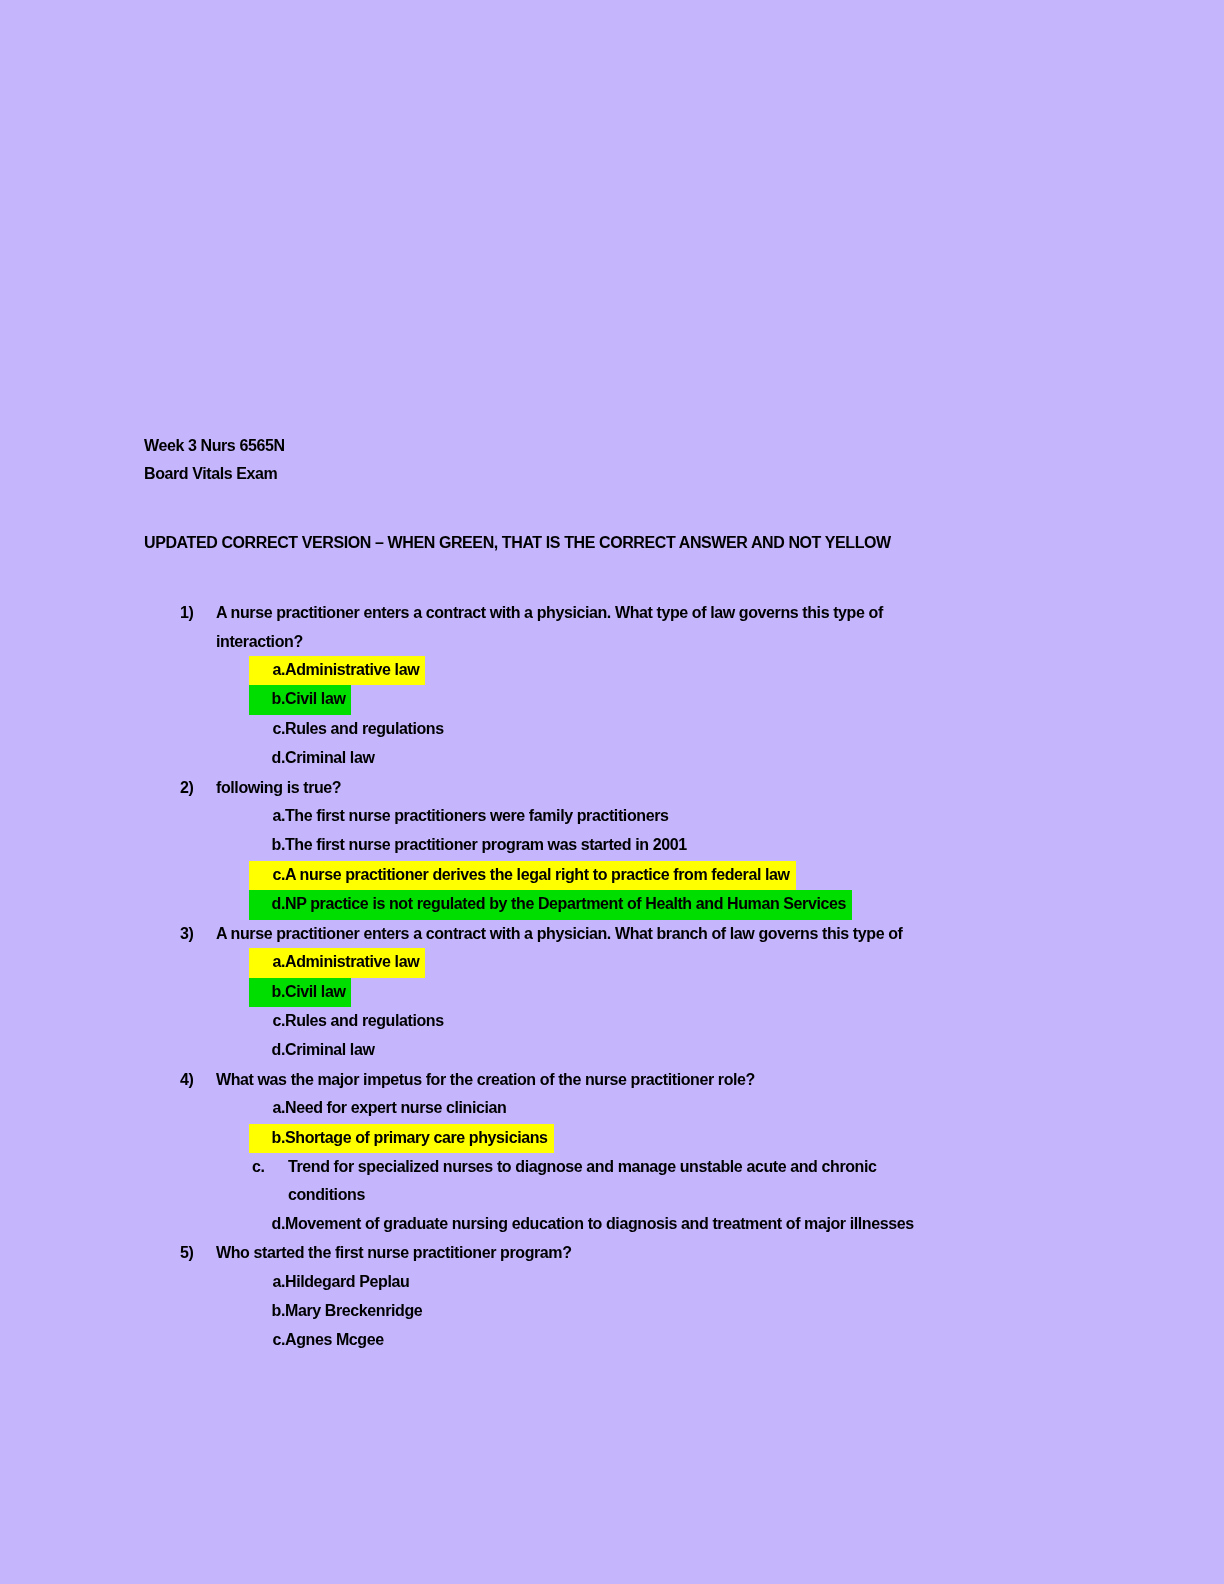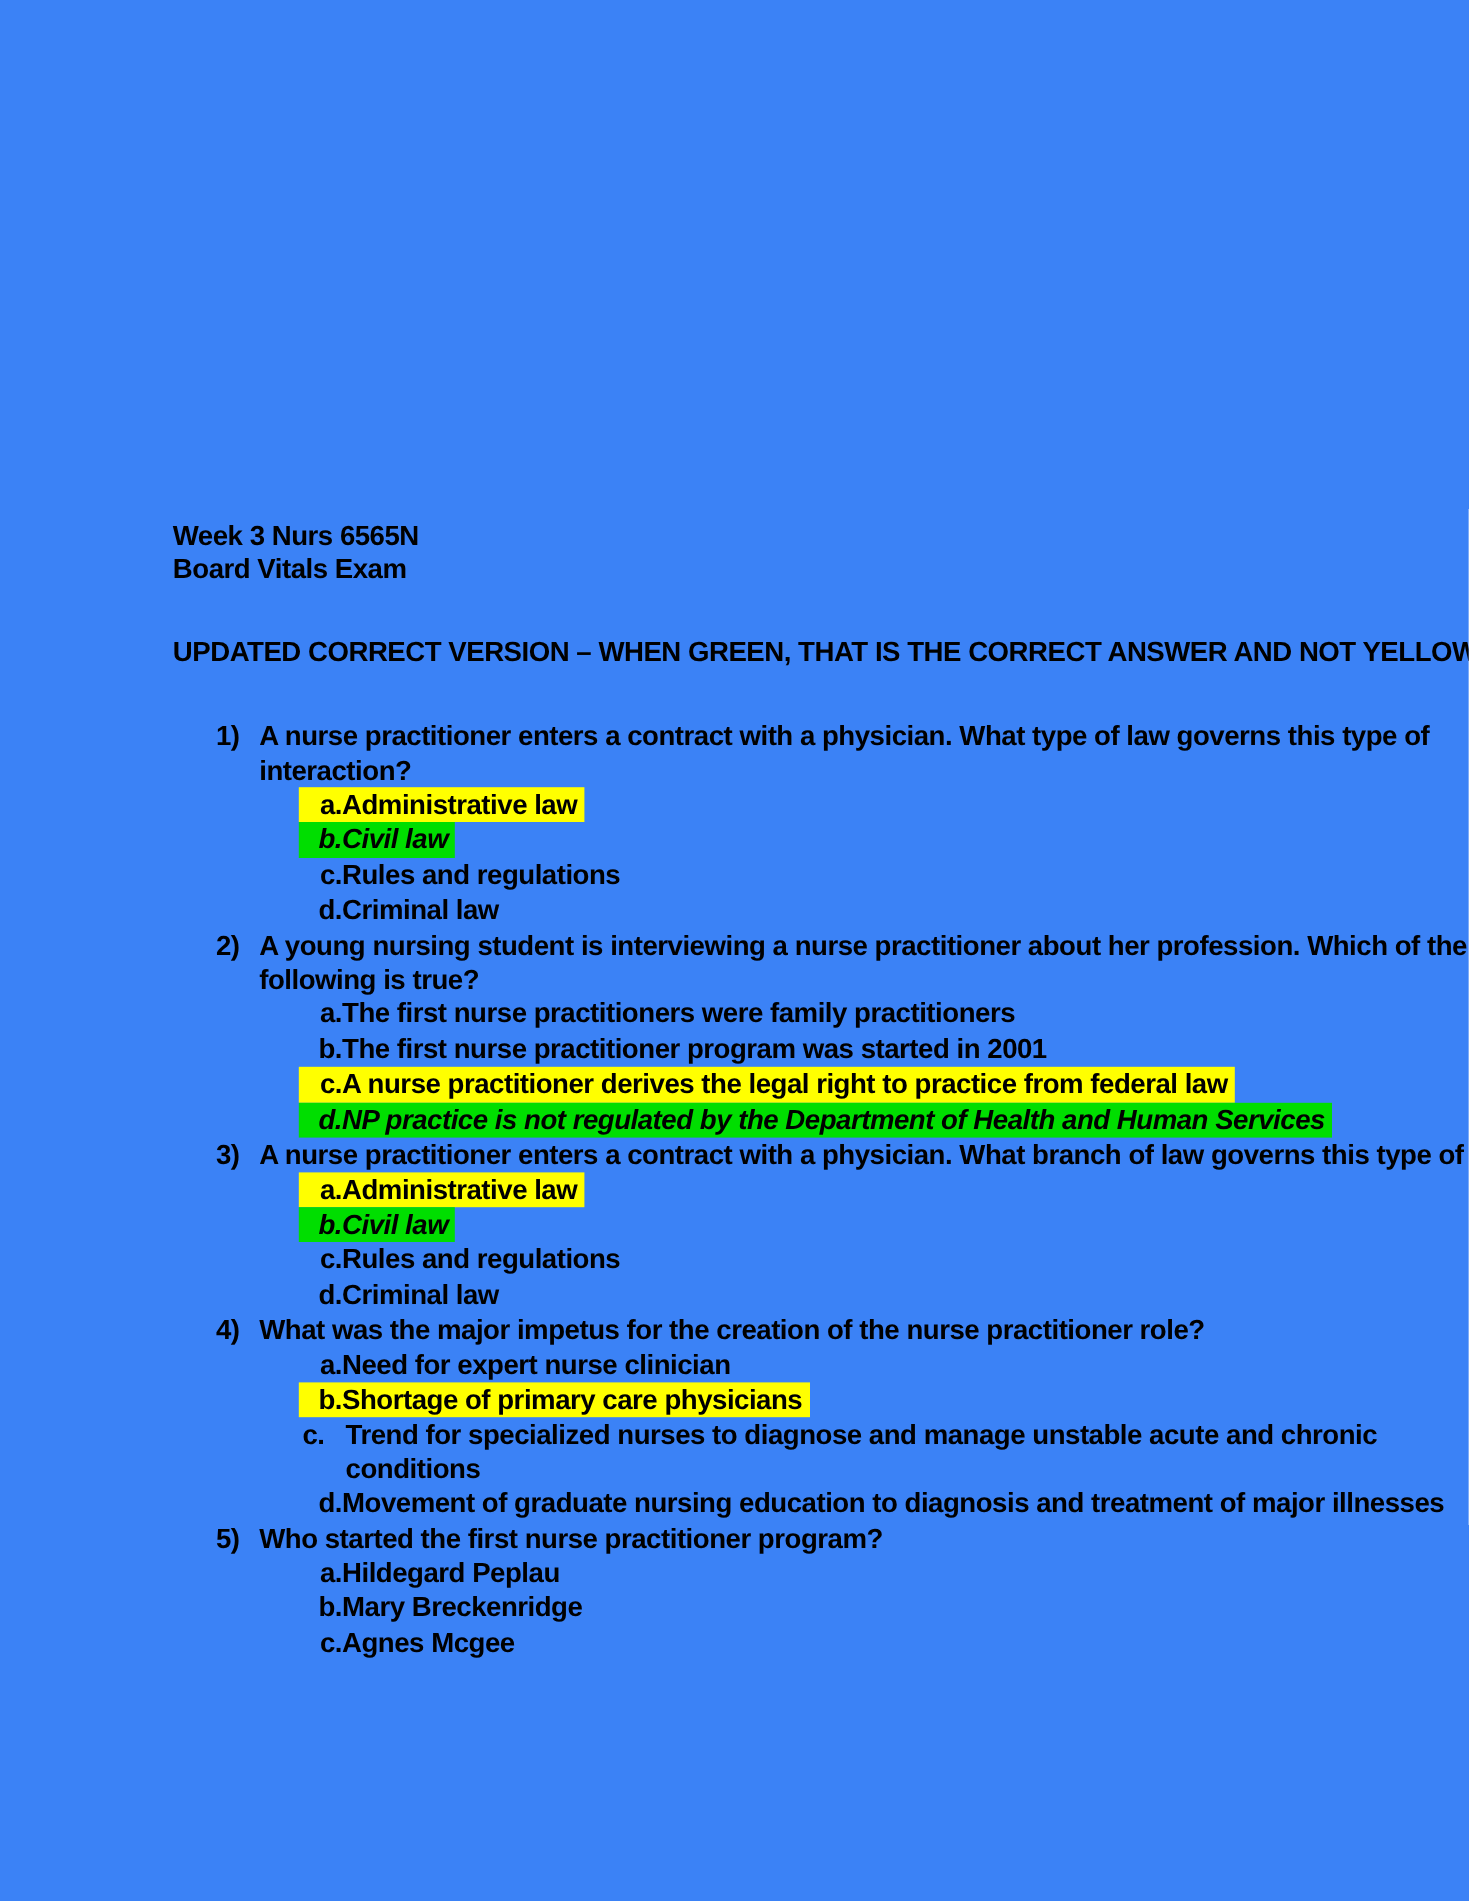--- a/index.html
+++ b/index.html
@@ -2,24 +2,24 @@
 <html style="--hl-yellow: #ffff00; --hl-green: #00de00;"><head>
 <meta charset="utf-8">
 <style>
   * { margin: 0; padding: 0; box-sizing: border-box; }
   html, body { background: #ffffff; }
   .page {
     position: relative;
     width: 1224px;
     height: 1584px;
     margin: 0 auto;
-    background: #3b82f6;
+    background: #c4b5fd;
     font-family: "Liberation Sans", sans-serif;
     font-weight: bold;
-    font-size: 23px;
+    font-size: 16px;
     letter-spacing: -0.4px;
     color: #000000;
     line-height: 28.4px;
     padding: 432px 144px 0 144px;
     overflow: hidden;
   }
   .line { white-space: nowrap; }
 
   .notice { margin-top: 40px; white-space: nowrap; }
 
@@ -30,21 +30,21 @@
   .qlines { flex: none; }
 
   .opt { padding-left: 105px; }
   .hlwrap {
     display: inline-block;
     padding: 0 6px 1px 3px;
     white-space: nowrap;
     text-align: right;
   }
   .hl-yellow { background: var(--hl-yellow, #ffff00); }
-  .hl-green  { background: var(--hl-green, #00de00); font-style: italic; }
+  .hl-green  { background: var(--hl-green, #00de00); }
   .oletter { display: inline-block; width: 33px; }
   .opt-multi { display: flex; padding-left: 108px; }
   .opt-multi .oletter { width: 36px; flex: none; }
 </style>
 </head>
 <body>
 
 <div class="page">
 
   <div class="header">
@@ -75,21 +75,20 @@
       </div>
       <div class="opt">
         <span class="hlwrap"><span class="oletter">d.</span><span class="otext">Criminal law</span></span>
       </div>
     </div>
 
     <div class="question">
       <div class="qrow">
         <span class="qnum">2)</span>
         <div class="qlines">
-          <div class="line">A young nursing student is interviewing a nurse practitioner about her profession. Which of the</div>
           <div class="line">following is true?</div>
         </div>
       </div>
       <div class="opt">
         <span class="hlwrap"><span class="oletter">a.</span><span class="otext">The first nurse practitioners were family practitioners</span></span>
       </div>
       <div class="opt">
         <span class="hlwrap"><span class="oletter">b.</span><span class="otext">The first nurse practitioner program was started in 2001</span></span>
       </div>
       <div class="opt">

